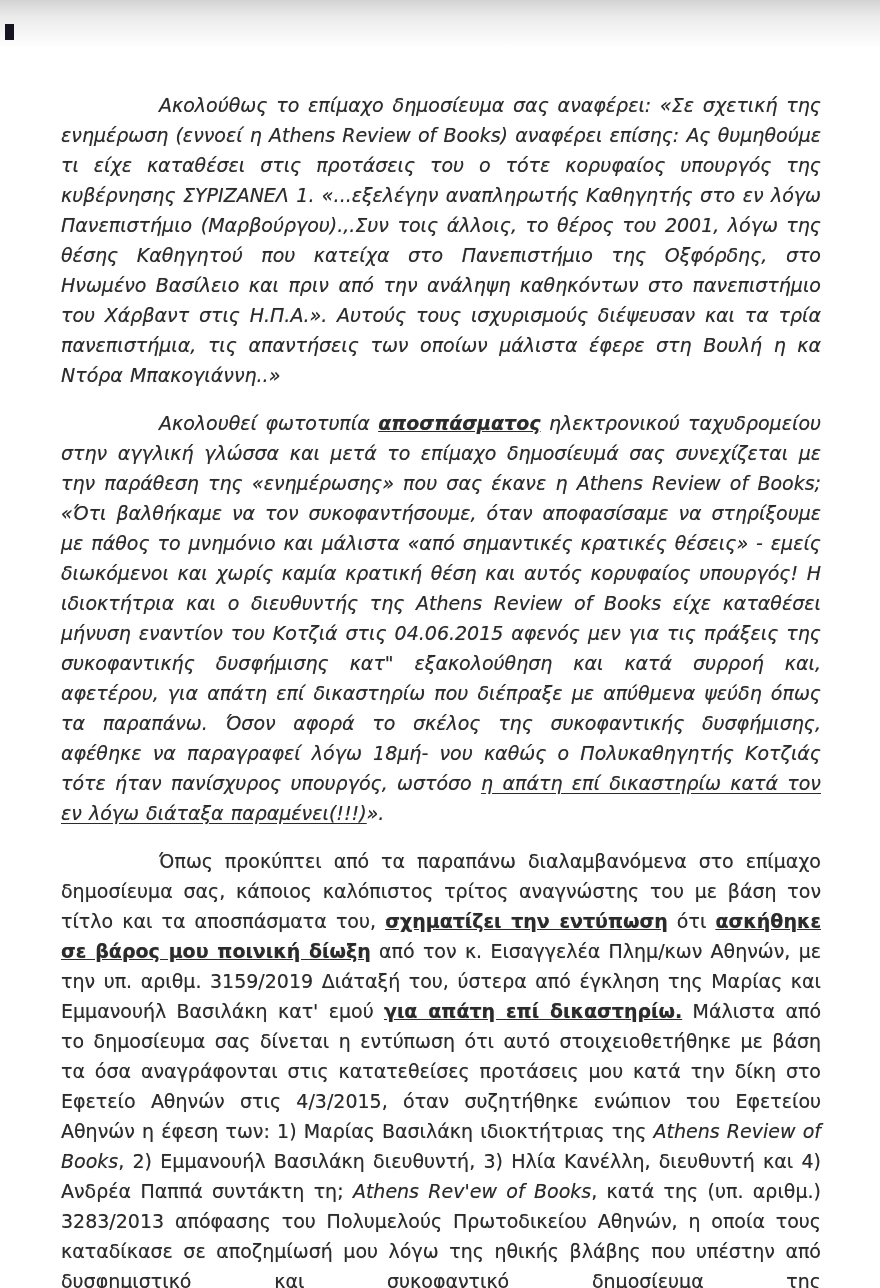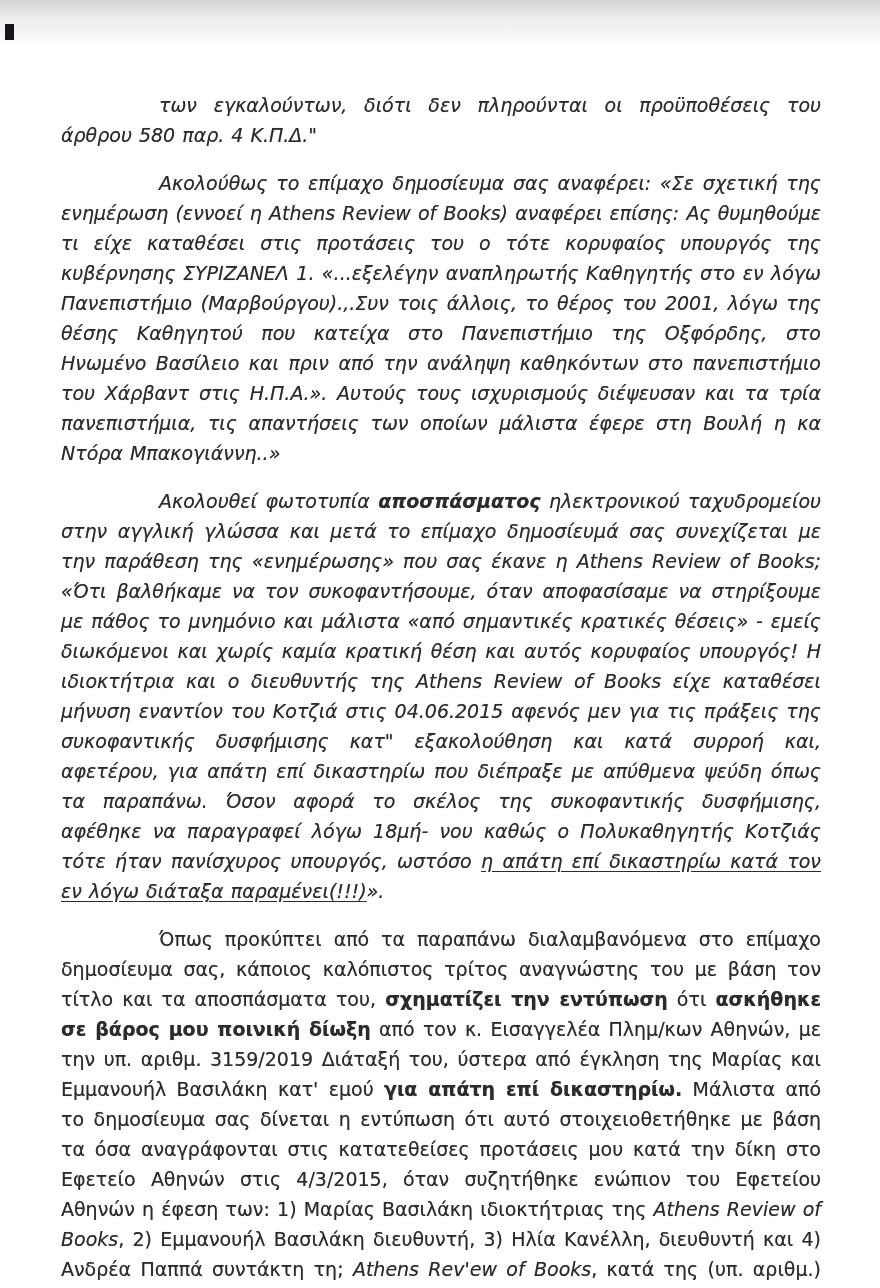--- a/index.html
+++ b/index.html
@@ -41,29 +41,28 @@
     text-align: justify;
   }
   .para {
     margin: 0 0 18px 0;
     text-indent: 98px;
     text-shadow: 0 0 0.7px rgba(43,43,43,0.55);
     word-spacing: 1px;
   }
   .para.italic { font-style: italic; }
   .para.justify-last { text-align-last: justify; }
-  .para span[data-seg-b="1"] { font-weight: 700; }
+  .para span[data-seg-b="1"] { font-weight: 700; text-decoration: underline; }
   .para span[data-seg-i="1"] { font-style: italic; }
   .para span[data-seg-u="1"] { text-decoration: underline; text-underline-offset: 3px; }
 </style>
 </head>
 <body>
 
 <div class="page">
   <div class="scan-top-gradient"></div>
   <div class="corner-mark"></div>
   <div class="content">
-    <p class="para italic"><span>των εγκαλούντων, διότι δεν πληρούνται οι προϋποθέσεις του άρθρου 580 παρ. 4 Κ.Π.Δ."</span></p>
     <p class="para italic"><span>Ακολούθως το επίμαχο δημοσίευμα σας αναφέρει: «Σε σχετική της ενημέρωση (εννοεί η Athens Review of Books) αναφέρει επίσης: Ας θυμηθούμε τι είχε καταθέσει στις προτάσεις του ο τότε κορυφαίος υπουργός της κυβέρνησης ΣΥΡΙΖΑΝΕΛ 1. «...εξελέγην αναπληρωτής Καθηγητής στο εν λόγω Πανεπιστήμιο (Μαρβούργου).,.Συν τοις άλλοις, το θέρος του 2001, λόγω της θέσης Καθηγητού που κατείχα στο Πανεπιστήμιο της Οξφόρδης, στο Ηνωμένο Βασίλειο και πριν από την ανάληψη καθηκόντων στο πανεπιστήμιο του Χάρβαντ στις Η.Π.Α.». Αυτούς τους ισχυρισμούς διέψευσαν και τα τρία πανεπιστήμια, τις απαντήσεις των οποίων μάλιστα έφερε στη Βουλή η κα Ντόρα Μπακογιάννη..»</span></p>
     <p class="para italic"><span>Ακολουθεί φωτοτυπία </span><span data-seg-b="1">αποσπάσματος</span><span> ηλεκτρονικού ταχυδρομείου στην αγγλική γλώσσα και μετά το επίμαχο δημοσίευμά σας συνεχίζεται με την παράθεση της «ενημέρωσης» που σας έκανε η Athens Review of Books; «Ότι βαλθήκαμε να τον συκοφαντήσουμε, όταν αποφασίσαμε να στηρίξουμε με πάθος το μνημόνιο και μάλιστα «από σημαντικές κρατικές θέσεις» - εμείς διωκόμενοι και χωρίς καμία κρατική θέση και αυτός κορυφαίος υπουργός! Η ιδιοκτήτρια και ο διευθυντής της Athens Review of Books είχε καταθέσει μήνυση εναντίον του Κοτζιά στις 04.06.2015 αφενός μεν για τις πράξεις της συκοφαντικής δυσφήμισης κατ" εξακολούθηση και κατά συρροή και, αφετέρου, για απάτη επί δικαστηρίω που διέπραξε με απύθμενα ψεύδη όπως τα παραπάνω. Όσον αφορά το σκέλος της συκοφαντικής δυσφήμισης, αφέθηκε να παραγραφεί λόγω 18μή- νου καθώς ο Πολυκαθηγητής Κοτζιάς τότε ήταν πανίσχυρος υπουργός, ωστόσο </span><span data-seg-u="1">η απάτη επί δικαστηρίω κατά τον εν λόγω διάταξα παραμένει(!!!)</span><span>».</span></p>
     <p class="para justify-last"><span>Όπως προκύπτει από τα παραπάνω διαλαμβανόμενα στο επίμαχο δημοσίευμα σας, κάποιος καλόπιστος τρίτος αναγνώστης του με βάση τον τίτλο και τα αποσπάσματα του, </span><span data-seg-b="1">σχηματίζει την εντύπωση</span><span> ότι </span><span data-seg-b="1">ασκήθηκε σε βάρος μου ποινική δίωξη</span><span> από τον κ. Εισαγγελέα Πλημ/κων Αθηνών, με την υπ. αριθμ. 3159/2019 Διάταξή του, ύστερα από έγκληση της Μαρίας και Εμμανουήλ Βασιλάκη κατ' εμού </span><span data-seg-b="1">για απάτη επί δικαστηρίω.</span><span> Μάλιστα από το δημοσίευμα σας δίνεται η εντύπωση ότι αυτό στοιχειοθετήθηκε με βάση τα όσα αναγράφονται στις κατατεθείσες προτάσεις μου κατά την δίκη στο Εφετείο Αθηνών στις 4/3/2015, όταν συζητήθηκε ενώπιον του Εφετείου Αθηνών η έφεση των: 1) Μαρίας Βασιλάκη ιδιοκτήτριας της </span><span data-seg-i="1">Athens Review of Books</span><span>, 2) Εμμανουήλ Βασιλάκη διευθυντή, 3) Ηλία Κανέλλη, διευθυντή και 4) Ανδρέα Παππά συντάκτη τη; </span><span data-seg-i="1">Athens Rev'ew of Books</span><span>, κατά της (υπ. αριθμ.) 3283/2013 απόφασης του Πολυμελούς Πρωτοδικείου Αθηνών, η οποία τους καταδίκασε σε αποζημίωσή μου λόγω της ηθικής βλάβης που υπέστην από δυσφημιστικό και συκοφαντικό δημοσίευμα της </span></p>
   </div>
 </div>
 
 </body></html>

